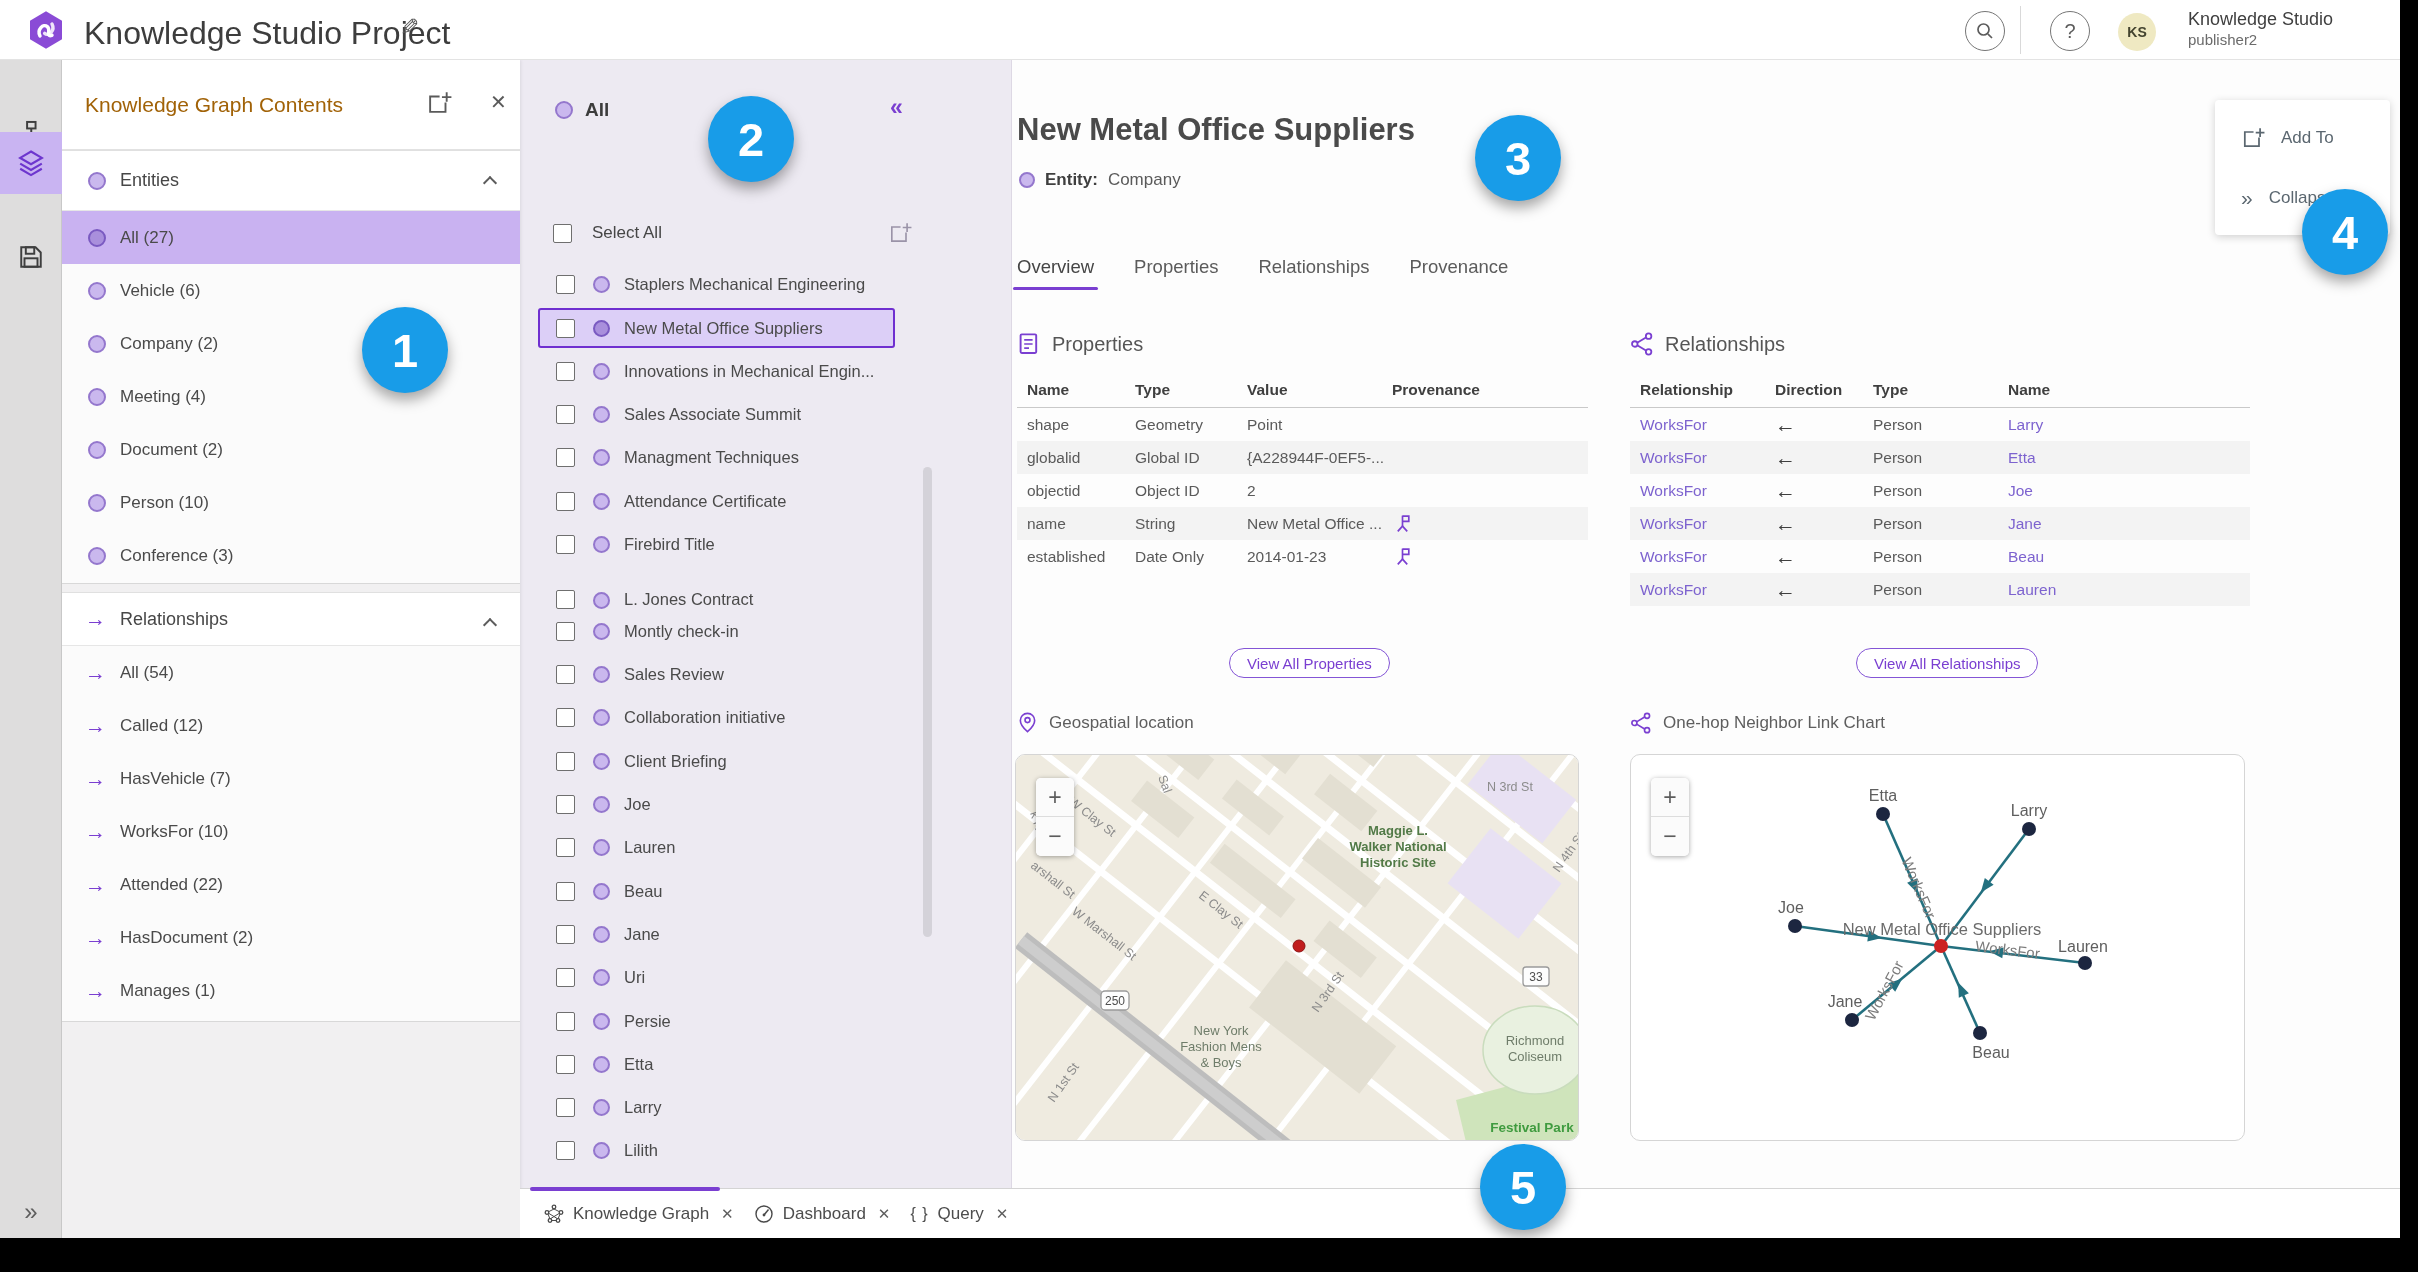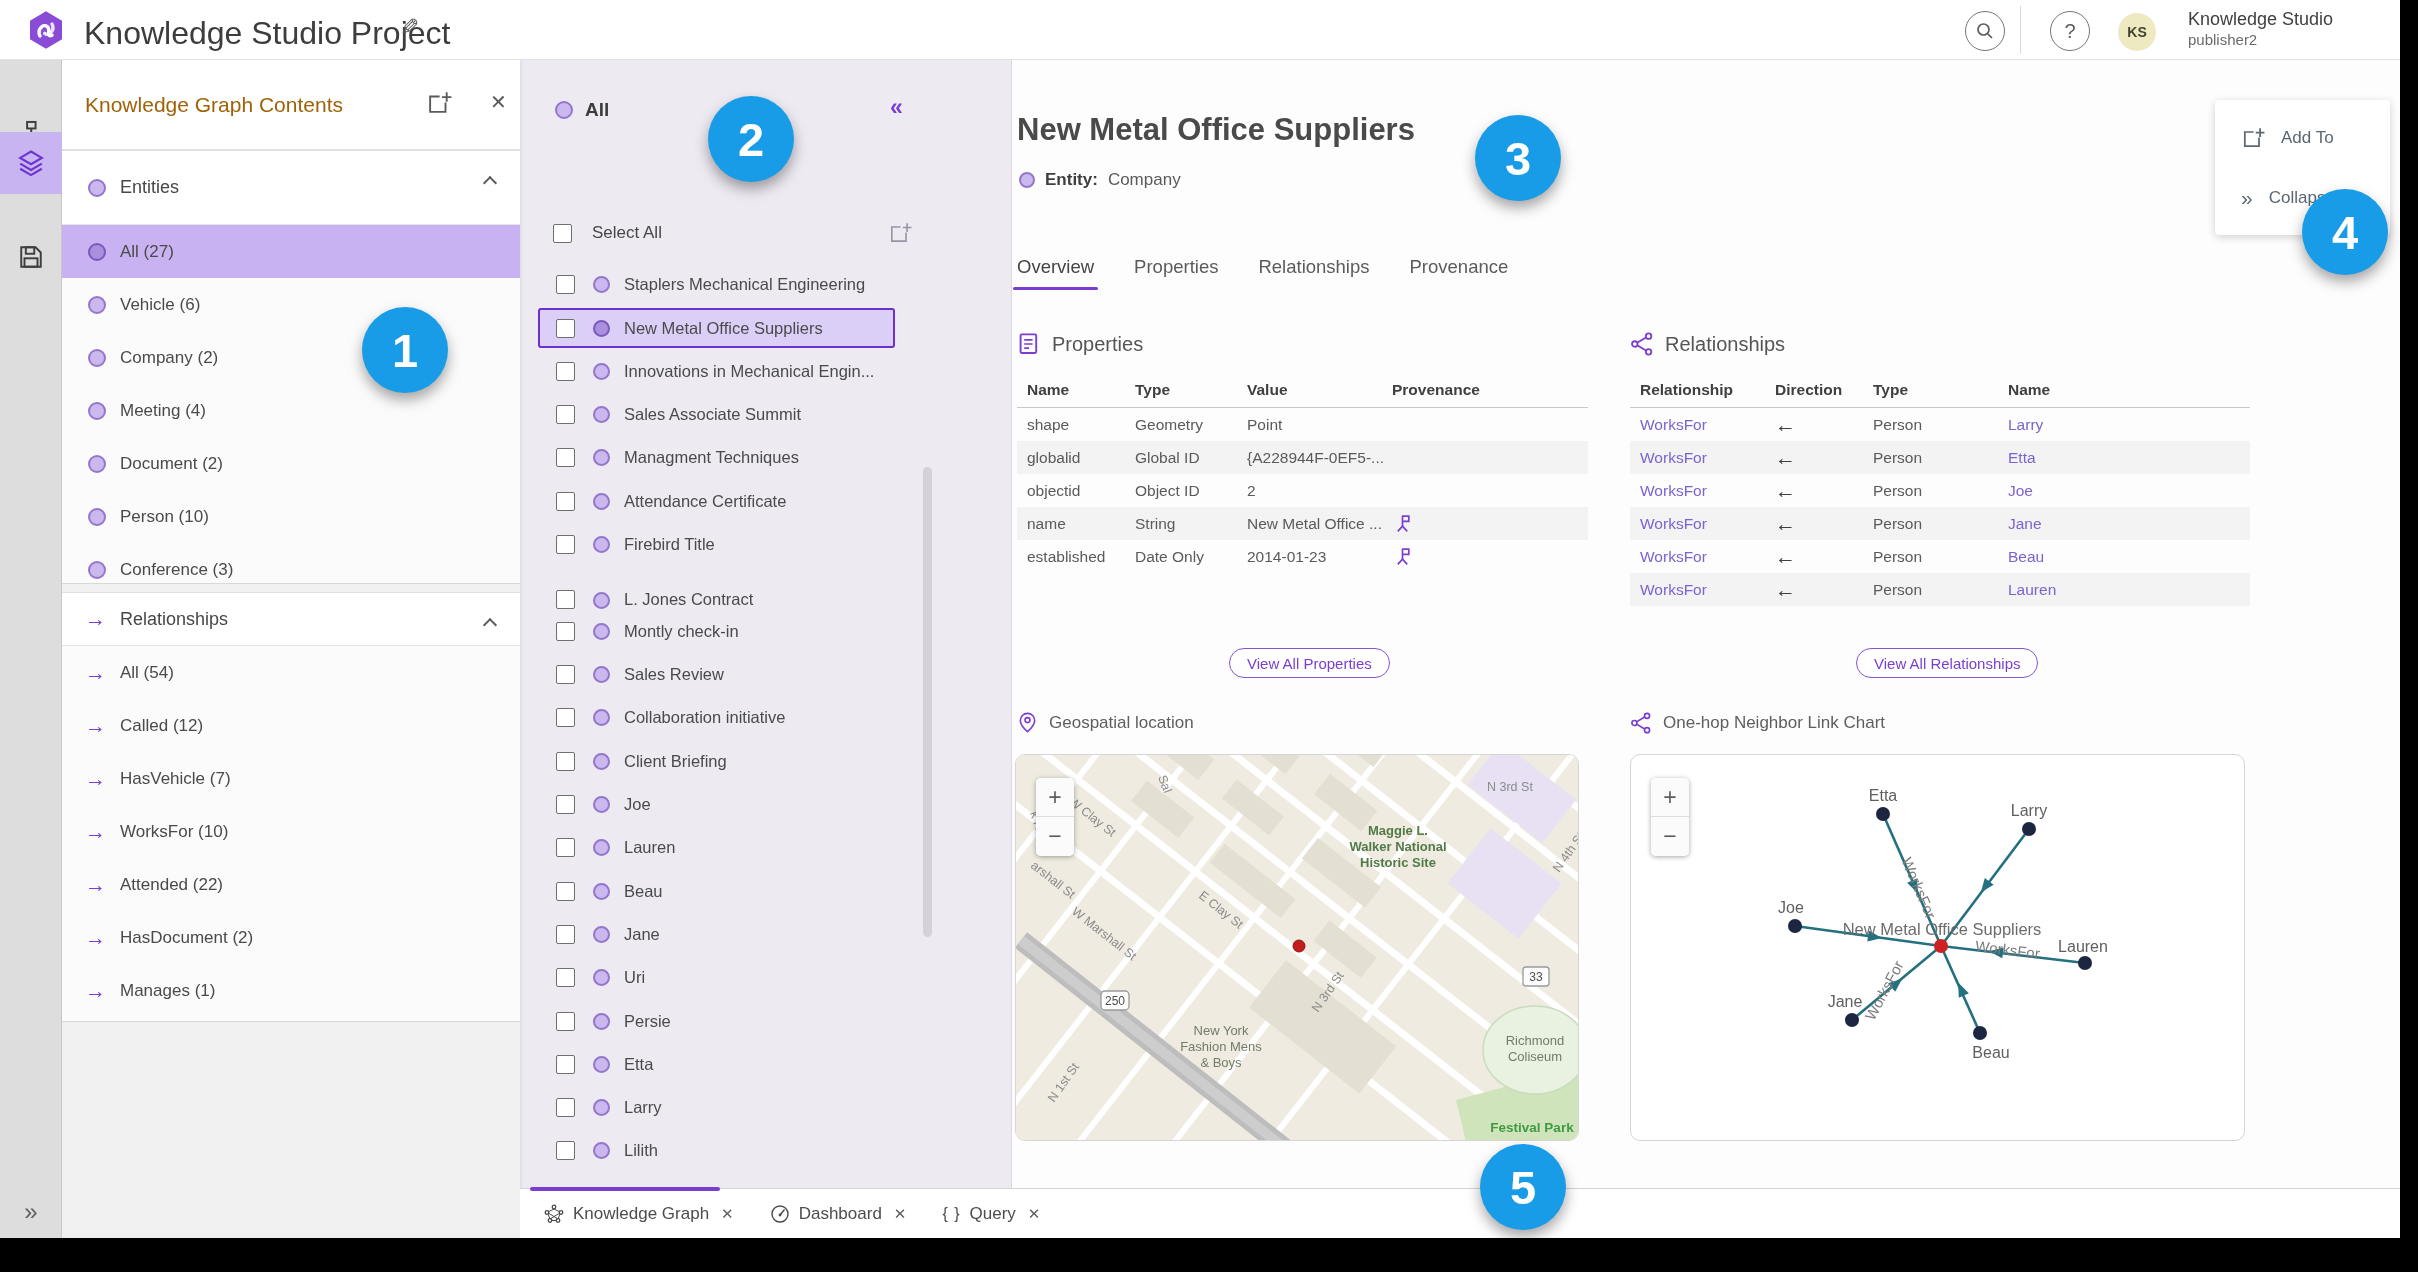--- a/index.html
+++ b/index.html
@@ -24,21 +24,21 @@
   .rail-item.active { background:#c9b4f2; }
   .rail-expand { position:absolute; left:0; bottom:12px; width:62px; text-align:center; font-size:24px; color:#5f5f5f; }
 
   
   .contents-panel { position:absolute; left:62px; top:60px; width:458px; height:1178px; background:#f1f0f1; z-index:4; box-shadow:1px 0 3px rgba(0,0,0,.08); }
   .cp-header { position:absolute; left:0; top:0; width:458px; height:90px; background:#fff; border-bottom:1px solid #e2e2e2; }
   .cp-title { position:absolute; left:23px; top:33px; font-size:21px; color:#a16207; }
   .cp-add { position:absolute; left:364px; top:30px; }
   .cp-close { position:absolute; left:428px; top:30px; font-size:20px; color:#5a5a5a; }
   .cp-card { position:absolute; left:0; width:458px; background:#fbfbfb; border-top:1px solid #e0e0e0; border-bottom:1px solid #d8d8d8; }
-  .cp-sec-head { position:relative; height:74px; background:#ffffff; border-bottom:1px solid #e6e6e6; display:flex; align-items:center; }
+  .cp-sec-head { position:relative; height:60px; background:#ffffff; border-bottom:1px solid #e6e6e6; display:flex; align-items:center; }
   .cp-sec-head .lbl { font-size:18px; color:#474747; margin-left:14px; }
   .cp-sec-head .chev { position:absolute; right:25px; top:27px; }
   .cp-row { height:53px; display:flex; align-items:center; position:relative; }
   .cp-row .lbl { font-size:17px; color:#4a4a4a; margin-left:14px; }
   .cp-row.selected { background:#c9b2f1; }
   .cp-indent { width:44px; display:flex; justify-content:flex-end; }
   .chev { display:inline-block; width:10px; height:10px; border-left:2.2px solid #5c5c5c; border-top:2.2px solid #5c5c5c; transform:rotate(45deg); }
   .dot { width:18px; height:18px; border-radius:50%; background:#cab8ee; border:2px solid #9477cd; flex:none; }
   .dot.dark { background:#a98fdc; border-color:#7a5ac1; }
   .rel-arrow { font-size:21px; color:#7a3fd1; flex:none; }
@@ -89,21 +89,21 @@
   .zoomctl { position:absolute; left:20px; top:23px; width:38px; background:#fbfbfb; border-radius:5px; box-shadow:0 1px 5px rgba(0,0,0,.35); overflow:hidden; z-index:6; }
   .zoomctl .zb { height:39px; display:flex; align-items:center; justify-content:center; font-size:23px; color:#5c5c5c; background:#fbfbfb; }
   .zoomctl .zb:first-child { border-bottom:1px solid #ddd; }
 
   .actions-card { position:absolute; left:1275px; top:40px; width:175px; height:135px; background:#fff; border-radius:4px; box-shadow:0 2px 9px rgba(0,0,0,.18); }
   .ac-row { position:absolute; left:0; width:175px; height:40px; display:flex; align-items:center; gap:16px; padding-left:26px; font-size:17px; color:#5b6770; }
 
   
   .tab-bar { position:absolute; left:520px; top:1188px; width:1898px; height:50px; background:#fff; border-top:1px solid #d4d4d4; z-index:4; }
   .tab-indicator { position:absolute; left:10px; top:-2px; width:190px; height:4px; background:#7a3fd1; border-radius:2px; }
-  .btabs { display:flex; align-items:center; height:100%; padding-left:24px; gap:36px;text-align:center; }
+  .btabs { display:flex; align-items:center; height:100%; padding-left:24px; gap:20px;text-align:center; }
   .btab { display:flex; align-items:center; gap:9px; font-size:17px; color:#4d4d4d; }
   .btab .x { font-size:15px; color:#5e5e5e; margin-left:3px; }
   .braces { font-size:16px; color:#4d4d4d; letter-spacing:1px; }
 
   
   .edge-bottom { position:absolute; left:0; top:1238px; width:2418px; height:34px; background:#000; z-index:20; }
   .edge-right { position:absolute; left:2400px; top:0; width:18px; height:1272px; background:#000; z-index:20; }
 
   
   .callout { position:absolute; width:86px; height:86px; border-radius:50%; background:#189ce8; color:#fff; display:flex; align-items:center; justify-content:center; font-size:47px; font-weight:bold; z-index:60; box-shadow:0 7px 14px rgba(0,0,0,.35); }

